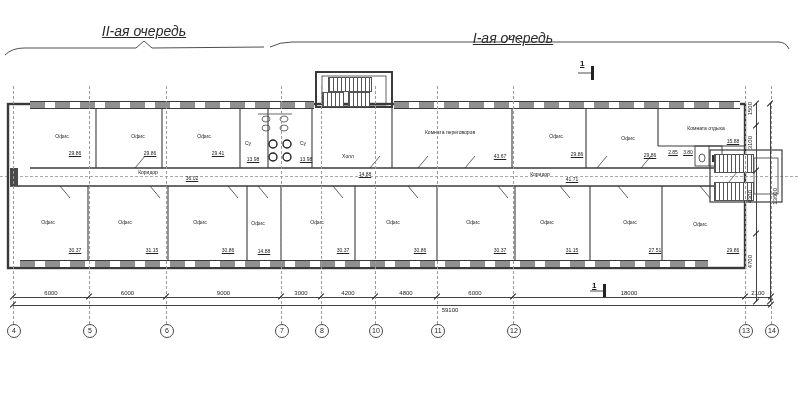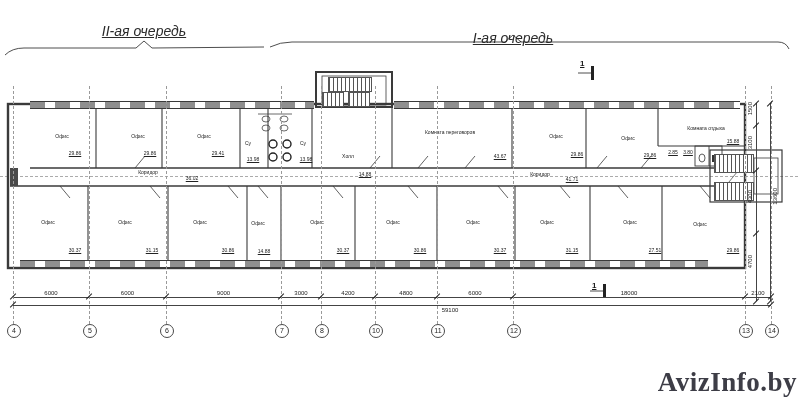--- a/index.html
+++ b/index.html
@@ -254,14 +254,13 @@
       <span class="vdim" style="left: 747px; top: 189.5px;">4300</span>
       <div class="tick" style="left: 752px; top: 170px;"></div>
       <span class="vdim" style="left: 747px; top: 255px;">4700</span>
       <div class="tick" style="left: 752px; top: 233px;"></div>
       <div class="tick" style="left: 752px; top: 301px;"></div>
       <div class="tick" style="left: 766px; top: 103px;"></div>
       <div class="tick" style="left: 766px; top: 301px;"></div>
       <span class="vdim" style="left: 772px; top: 188px;">13600</span>
     </div>
 
-  <div id="watermark">AvizInfo.by</div>
 </div>
 
 </body></html>

